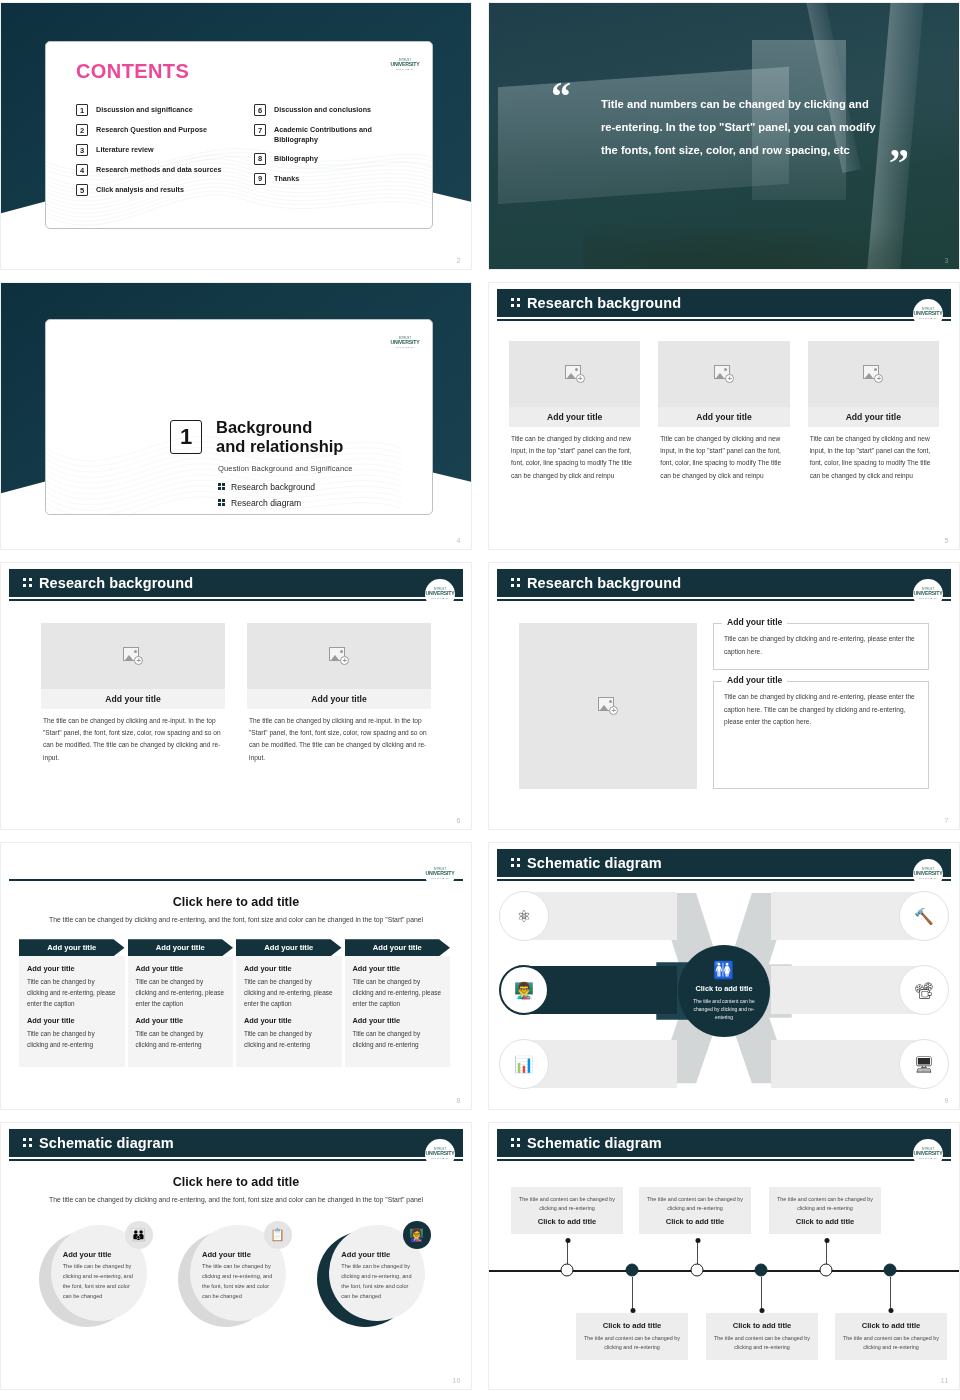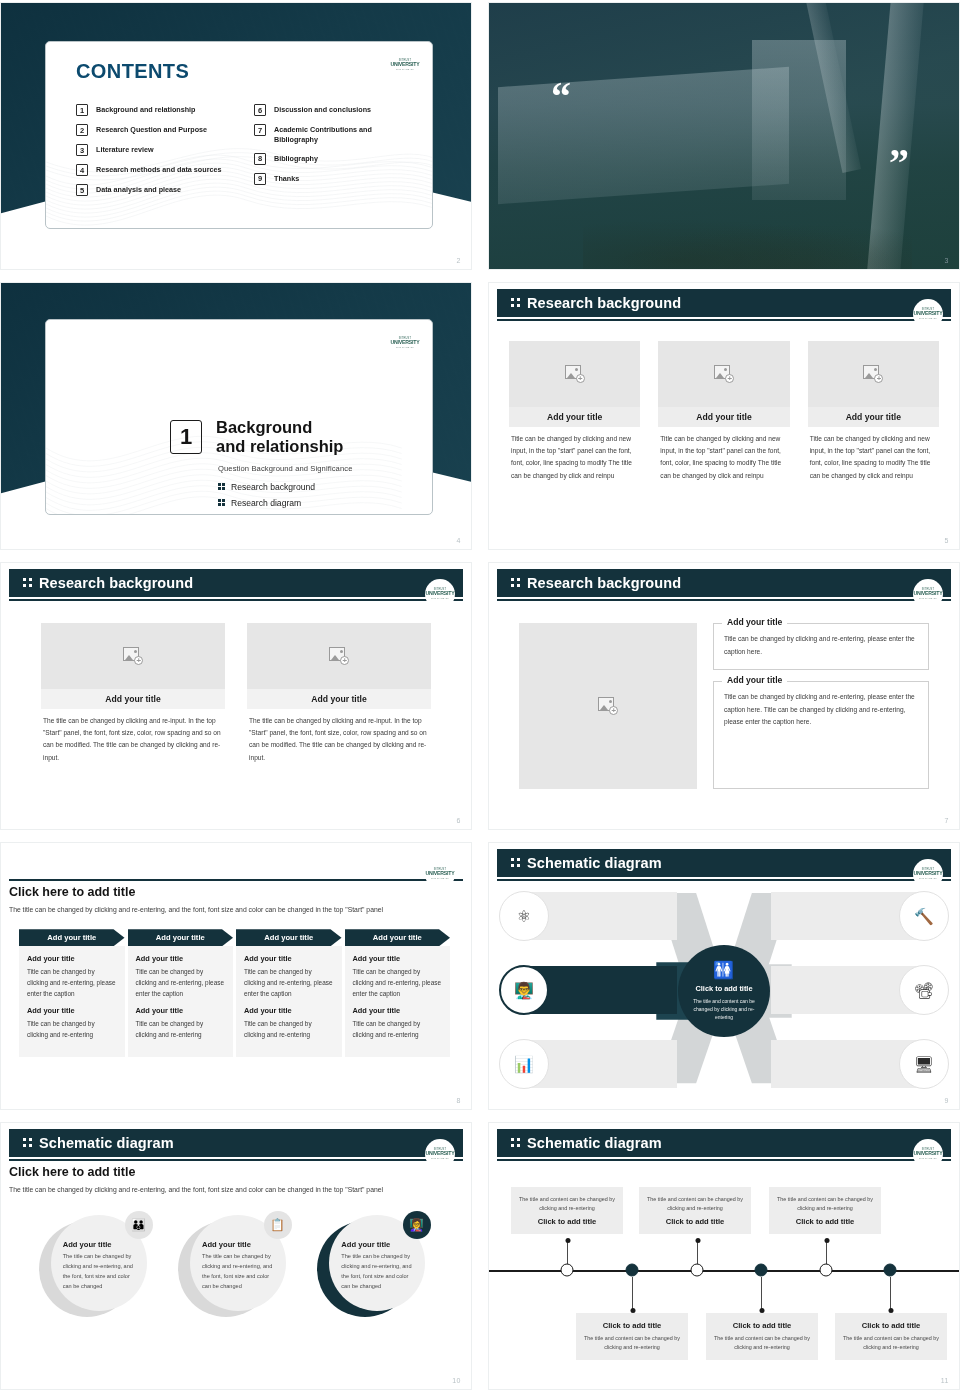--- a/index.html
+++ b/index.html
@@ -84,21 +84,21 @@
     background: #ffffff;
     border: 1px solid #b9c3c7; border-radius: 5px;
     overflow: hidden;
   }
   .wave {
     position: absolute; left: 0; right: 0; bottom: 0; height: 110px;
     opacity: .55; pointer-events: none;
   }
   .contents-title {
     position: absolute; left: 30px; top: 18px;
-    font-size: 20px; font-weight: bold; color: #0c4a6e; letter-spacing: .4px;
+    font-size: 20px; font-weight: bold; color: #ec4899; letter-spacing: .4px;
   }
   .toc { position: absolute; left: 30px; top: 62px; right: 16px; display: flex; gap: 16px; }
   .toc-col { width: 178px; }
   .toc-row { display: flex; align-items: flex-start; margin-bottom: 7px; min-height: 13px; }
   .toc-num {
     flex: none; width: 12px; height: 12px; border: 1px solid #2d2d2d;
     border-radius: 1px; font-size: 7.5px; font-weight: bold; color: #1b1b1b;
     display: flex; align-items: center; justify-content: center; margin-right: 8px;
   }
   .toc-lbl { font-size: 7.2px; color: #1b1b1b; font-weight: bold; line-height: 1.45; padding-top: 1px; }
@@ -216,21 +216,21 @@
   .s7 .imgbox { width: 178px; height: 166px; flex: none; }
   .s7 .right { flex: 1; display: flex; flex-direction: column; gap: 11px; }
   .fs { border: 1px solid #cfcfcf; padding: 9px 10px 10px 10px; position: relative; }
   .fs .lg {
     position: absolute; top: -7px; left: 8px; background: #ffffff;
     padding: 0 5px; font-size: 8.6px; font-weight: bold; color: #1b1b1b;
   }
   .fs p { font-size: 6.6px; color: #3a3a3a; line-height: 1.95; }
 
   
-  .ctitle { text-align: left; }
+  .ctitle { text-align: center; margin-top: 10px; }
   .ctitle h3 { font-size: 12.5px; font-weight: bold; color: #141414; }
   .ctitle p { font-size: 6.8px; color: #3a3a3a; line-height: 1.65; margin-top: 5px; }
 
   
   .chev-row { display: flex; margin-top: 14px; padding: 0 10px; }
   .chev-col { width: 25%; position: relative; }
   .chev {
     height: 17px; background: #14323c; color: #ffffff;
     font-size: 7.6px; font-weight: bold;
     display: flex; align-items: center; justify-content: center;
@@ -351,37 +351,37 @@
           <path d="M0,48 C90,82 150,16 230,40 C300,60 350,30 388,44"></path>
           <path d="M0,52 C90,86 150,20 230,44 C300,64 350,34 388,48"></path>
         </g>
       </svg>
       <div class="contents-title">CONTENTS</div>
 
       <div class="toc">
         <div class="toc-col">
           <div class="toc-row">
             <span class="toc-num">1</span>
-            <span class="toc-lbl">Background and relationship</span>
+            <span class="toc-lbl">Discussion and significance</span>
           </div>
           <div class="toc-row">
             <span class="toc-num">2</span>
             <span class="toc-lbl">Research Question and Purpose</span>
           </div>
           <div class="toc-row">
             <span class="toc-num">3</span>
             <span class="toc-lbl">Literature review</span>
           </div>
           <div class="toc-row">
             <span class="toc-num">4</span>
             <span class="toc-lbl">Research methods and data sources</span>
           </div>
           <div class="toc-row">
             <span class="toc-num">5</span>
-            <span class="toc-lbl">Data analysis and please</span>
+            <span class="toc-lbl">Click analysis and results</span>
           </div>
         </div>
         <div class="toc-col">
           <div class="toc-row">
             <span class="toc-num">6</span>
             <span class="toc-lbl">Discussion and conclusions</span>
           </div>
           <div class="toc-row">
             <span class="toc-num">7</span>
             <span class="toc-lbl">Academic Contributions and Bibliography</span>
@@ -409,20 +409,21 @@
   <div class="slide">
     <div class="photo-bg">
       <div class="bld"></div>
       <div class="tower"></div>
       <div class="trunk1"></div>
       <div class="trunk2"></div>
       <div class="shrub"></div>
     </div>
     <div class="qmark open">“</div>
     <div class="qmark close">”</div>
+    <div class="quote-text">Title and numbers can be changed by clicking and re-entering. In the top "Start" panel, you can modify the fonts, font size, color, and row spacing, etc</div>
     <div class="pagenum" style="color:#7e9098;">3</div>
   </div>
 
   <div class="slide">
     <div class="bg-dark"></div>
     <div class="white-card" style="top:36px;height:196px;">
       <svg class="wave" viewBox="0 0 388 120" preserveAspectRatio="none">
         <g fill="none" stroke="#9aa6ad" stroke-width="0.35" opacity="0.5">
           <path d="M0,48 C70,92 130,16 200,40 C270,64 330,28 388,48"></path>
           <path d="M0,54 C70,98 130,22 200,46 C270,70 330,34 388,54"></path>

